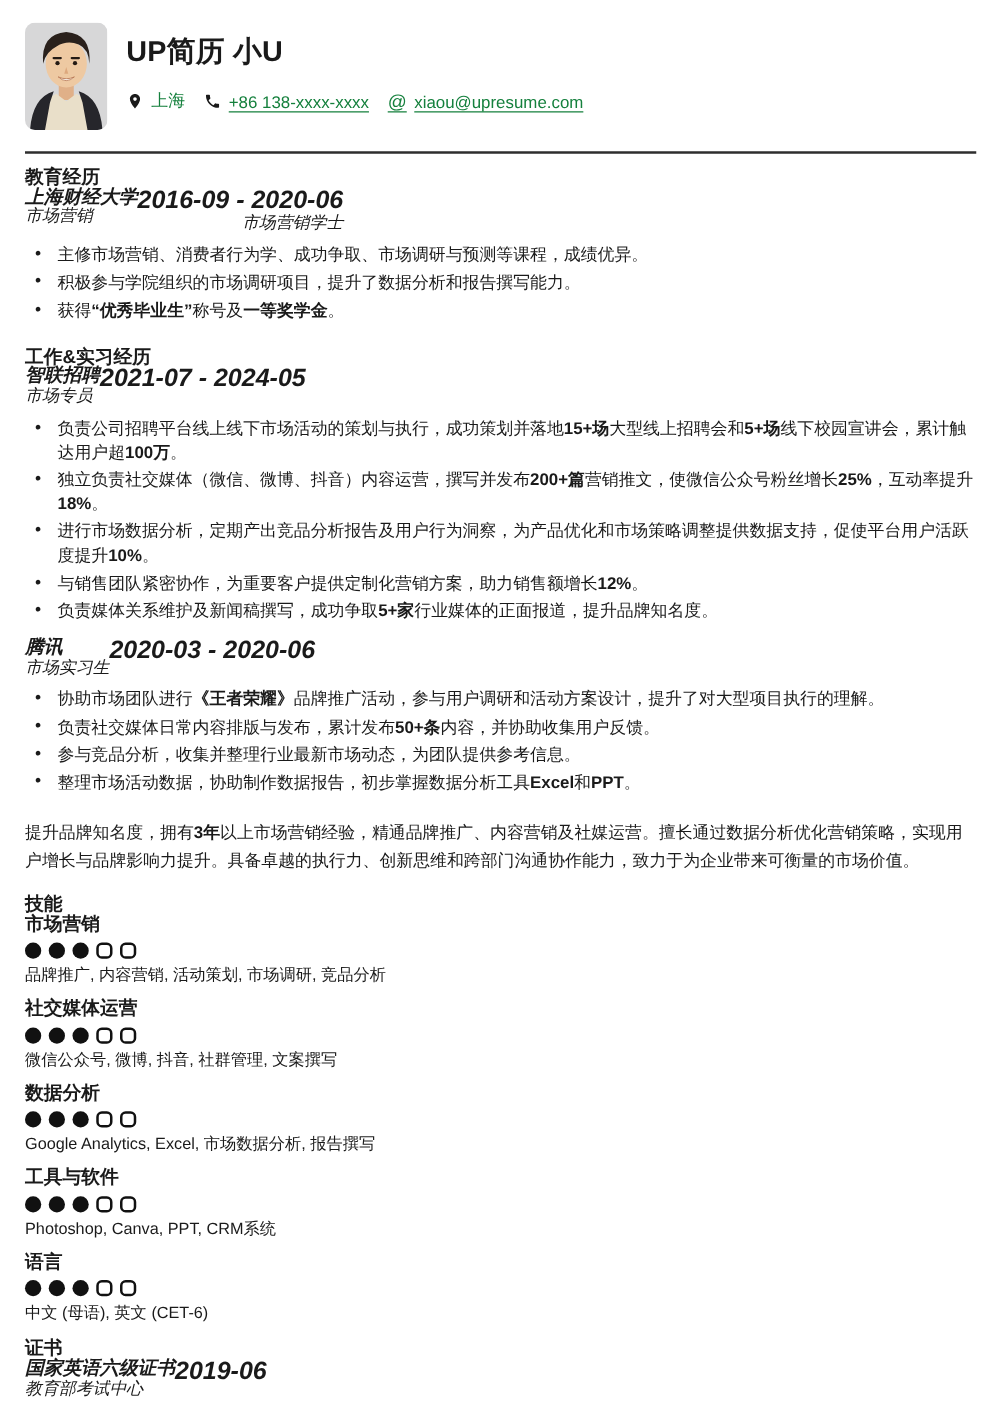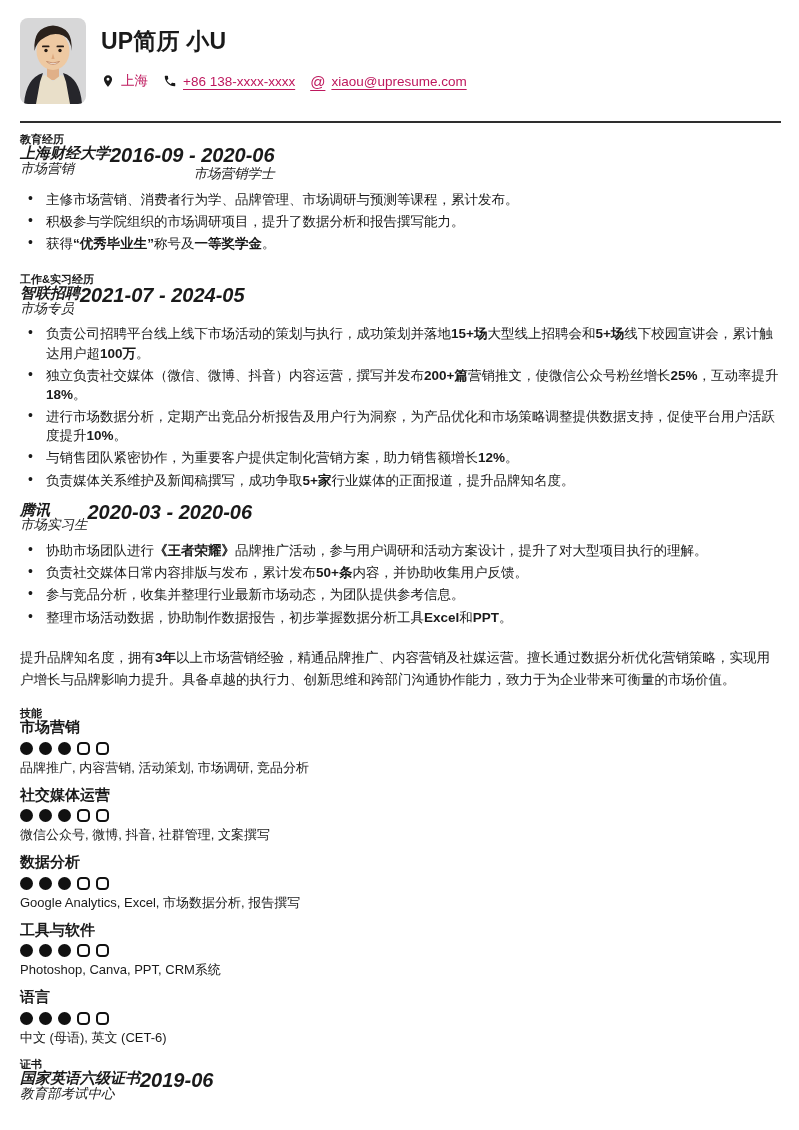--- a/index.html
+++ b/index.html
@@ -18,31 +18,31 @@
     position: relative;
   }
 
   
   .header { display: flex; align-items: flex-start; gap: 15px; }
   .photo { width: 66px; height: 86px; border-radius: 8px; overflow: hidden; flex: 0 0 auto; }
   .photo svg { display: block; width: 66px; height: 86px; }
   .header-info { flex: 1; padding-top: 11px; }
   .name { font-size: 23px; font-weight: 700; line-height: 1.1; margin: 0; letter-spacing: .2px; }
   .contact-row { display: flex; align-items: center; gap: 15px; margin-top: 18px; font-size: 13.5px; }
-  .contact-item { display: inline-flex; align-items: center; gap: 6px; color: #be185d; }
+  .contact-item { display: inline-flex; align-items: center; gap: 6px; color: #15803d; }
   .contact-item svg { display: block; }
   .contact-link { text-decoration: underline; text-underline-offset: 3px; cursor: pointer; }
   .at-glyph { font-size: 15px; line-height: 1; }
 
   .divider { border: none; border-top: 2px solid #2e2e2e; margin: 17px 0 0 0; }
 
   
   .section { margin-top: 20px; }
   .section.first { margin-top: 11px; }
-  .section-title { font-size: 11px; font-weight: 700; line-height: 1.04; margin: 0; }
+  .section-title { font-size: 15px; font-weight: 700; line-height: 1.04; margin: 0; }
 
   .entry { margin-top: 0; }
   .entry + .entry { margin-top: 12px; }
   .entry-head { display: flex; justify-content: flex-start; align-items: flex-start; font-style: italic; }
   .org  { font-size: 15px; font-weight: 700; line-height: 1.04; }
   .role { font-size: 13.5px; line-height: 1.1; margin-top: 1px; }
   .date { font-size: 20px; font-weight: 700; line-height: 1.04; text-align: right; white-space: nowrap; }
   .sub  { font-size: 13.5px; line-height: 1.1; text-align: right; margin-top: 1px; }
 
   ul.bullets { list-style: none; margin: 8px 0 0 0; padding: 0; }
@@ -129,21 +129,21 @@
         <div>
           <div class="org">上海财经大学</div>
           <div class="role">市场营销</div>
         </div>
         <div>
           <div class="date">2016-09 - 2020-06</div>
           <div class="sub">市场营销学士</div>
         </div>
       </div>
       <ul class="bullets">
-        <li><span>主修市场营销、消费者行为学、品牌管理、市场调研与预测等课程，累计发布。</span></li>
+        <li><span>主修市场营销、消费者行为学、成功争取、市场调研与预测等课程，成绩优异。</span></li>
         <li><span>积极参与学院组织的市场调研项目，提升了数据分析和报告撰写能力。</span></li>
         <li><span>获得</span><b>“优秀毕业生”</b><span>称号及</span><b>一等奖学金</b><span>。</span></li>
       </ul>
     </div>
   </div>
 
   <div class="section">
     <h2 class="section-title">工作&amp;实习经历</h2>
 
     <div class="entry">

